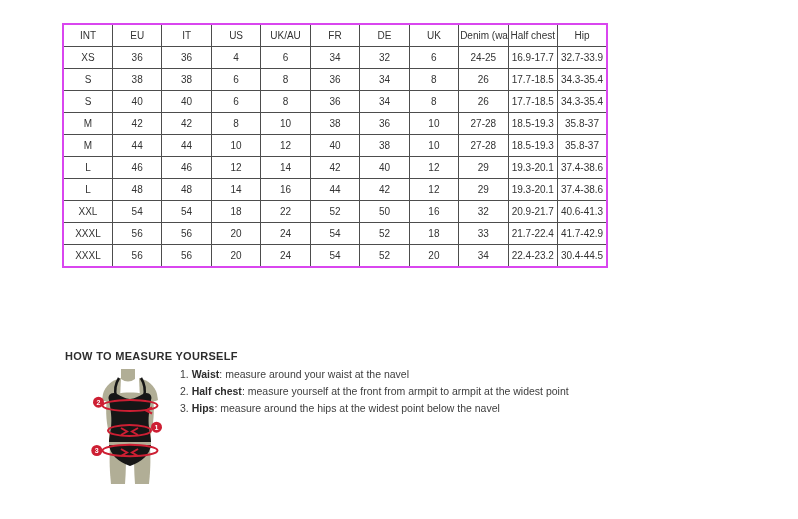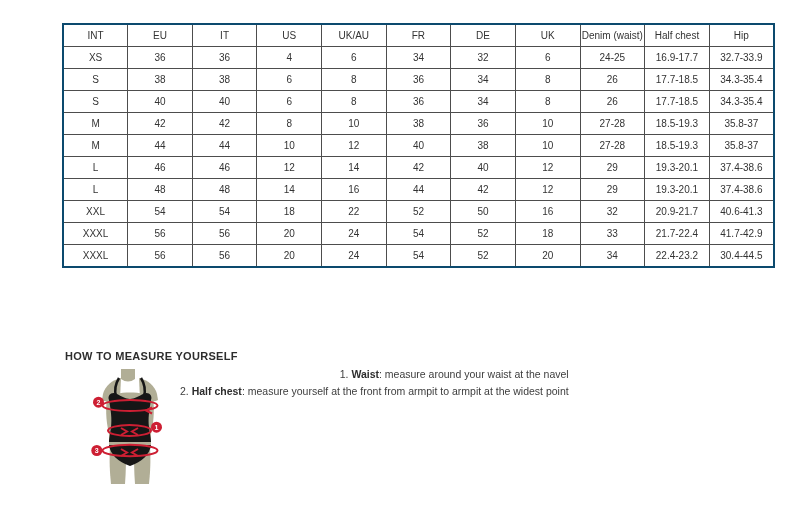--- a/index.html
+++ b/index.html
@@ -2,39 +2,39 @@
 <html><head>
 <meta charset="utf-8">
 <style>
   html,body{margin:0;padding:0;}
   body{
     width:798px;height:519px;background:#ffffff;position:relative;
     font-family:"Liberation Sans",sans-serif;overflow:hidden;
   }
   
   .size-table{
-    position:absolute;left:62px;top:23px;width:713px;
+    position:absolute;left:62px;top:23px;width:546px;
     border-collapse:collapse;table-layout:fixed;
-    border:2px solid #0c4a6e;
+    border:2px solid #d946ef;
   }
   .size-table th,.size-table td{
     border:1px solid #4d4d4d;
     height:21px;padding:0 1px;
     text-align:center;vertical-align:middle;
     font-size:10px;font-weight:normal;color:#333333;
     white-space:nowrap;overflow:hidden;
   }
   
   .measure-title{
     position:absolute;left:65px;top:350px;
     font-size:11px;font-weight:bold;color:#2d2d2d;letter-spacing:.3px;
   }
   .measure-list{
     position:absolute;left:180px;top:368px;
-    list-style:none;margin:0;padding:0;text-align:right;
+    list-style:none;margin:0;padding:0;
   }
   .measure-list li{
     font-size:10.5px;color:#3d3d3d;line-height:13px;margin:0 0 4px 0;
   }
   .measure-list b{color:#2d2d2d;}
   
   .figure-wrap{position:absolute;left:90px;top:369px;width:76px;height:120px;}
   .figure-wrap svg{display:block;width:100%;height:100%;}
   .badge-text{
     font-family:"Liberation Sans",sans-serif;
@@ -193,20 +193,21 @@
         <td>30.4-44.5</td>
       </tr>
     </tbody>
 </table>
 
 <div class="measure-title">HOW TO MEASURE YOURSELF</div>
 
 <ul class="measure-list">
     <li><span>1.</span> <b>Waist</b><span>: measure around your waist at the navel</span></li>
     <li><span>2.</span> <b>Half chest</b><span>: measure yourself at the front from armpit to armpit at the widest point</span></li>
+    <li><span>3.</span> <b>Hips</b><span>: measure around the hips at the widest point below the navel</span></li>
   </ul>
 
 <div class="figure-wrap">
   <svg viewBox="0 0 76 120">
 
     <g fill="#b1ae96">
       <path d="M31,0 L45,0 L45,10 Q38,15 31,10 Z"></path>
       <path d="M31,9 C22,11 15,17 13,25 L12,31 C17,34 25,33 30,30 Z"></path>
       <path d="M49,9 C58,11 65,17 67,25 L68,31 C63,34 55,33 50,30 Z"></path>
       <path d="M17,28 C15,45 17,55 19,65 L19,79 L61,79 L61,65 C63,55 65,45 63,28 C55,22 25,22 17,28 Z"></path>

